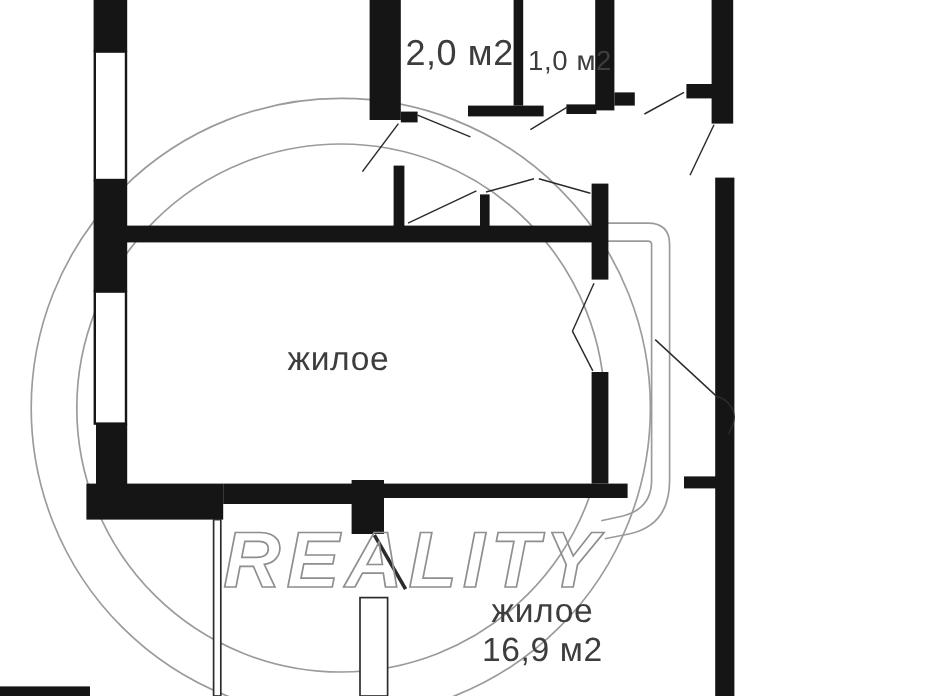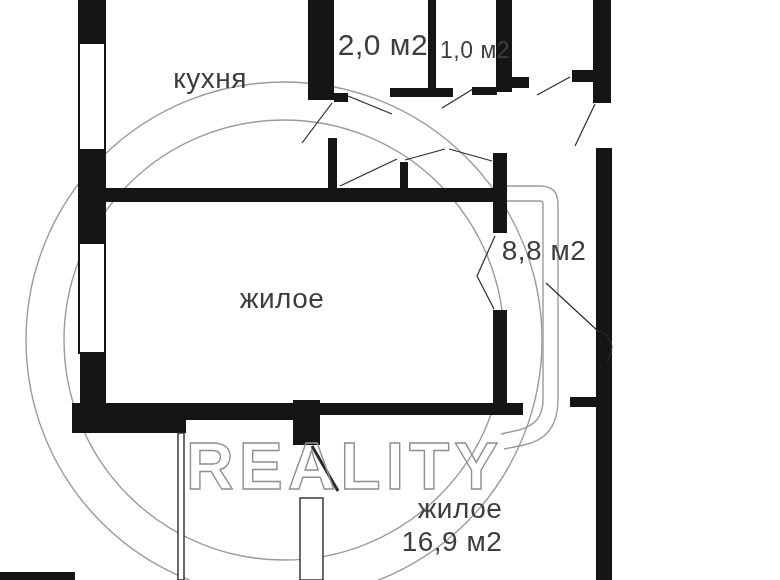--- a/index.html
+++ b/index.html
@@ -7,38 +7,39 @@
     position:relative;
     width:780px;height:580px;
     background:#ffffff;
     overflow:hidden;
     font-family:"Liberation Sans", sans-serif;
   }
   .plan svg{position:absolute;left:0;top:0;}
   .room-label{
     position:absolute;
     transform:translateX(-50%);
-    text-align:right;
+    text-align:center;
     color:#3d3d3d;
     font-size:28px;
     line-height:33px;
     letter-spacing:0.5px;
     white-space:nowrap;
   }
   .room-label.small{font-size:23px;padding-left:24px;}
   .room-label.big{font-size:30px;}
   .watermark-text{
     position:absolute;
     left:186px;top:428px;
     font-size:66px;
     font-weight:700;
     letter-spacing:5px;
     color:transparent;
     -webkit-text-stroke:1.4px #8f8f8f;
     white-space:nowrap;
+    font-style:italic;
   }
 </style>
 </head>
 <body>
 
 <div class="plan">
 
   <svg width="780" height="580" viewBox="0 0 780 580">
 
     <g fill="none" stroke="#9b9b9b" stroke-width="1.4">
@@ -100,33 +101,31 @@
       <line x1="477" y1="276" x2="494" y2="309"></line>
       <line x1="546" y1="283" x2="599" y2="332"></line>
       <path d="M598,330 q22,10 9,32"></path>
       <line x1="312" y1="446" x2="338" y2="491" stroke-width="3"></line>
     </g>
   </svg>
 
   <div class="watermark-text">REALITY</div>
 
   <div class="room-label" style="left:210px;top:62px;">
-    <div>кухня</div>
   </div>
 
   <div class="room-label big" style="left:383px;top:28px;">
     <div>2,0 м2</div>
   </div>
 
   <div class="room-label small" style="left:463px;top:34px;">
     <div>1,0 м2</div>
   </div>
 
   <div class="room-label" style="left:544px;top:234px;">
-    <div>8,8 м2</div>
   </div>
 
   <div class="room-label" style="left:282px;top:282px;">
     <div>жилое</div>
   </div>
 
   <div class="room-label" style="left:452px;top:492px;">
     <div>жилое</div>
     <div>16,9 м2</div>
   </div>

